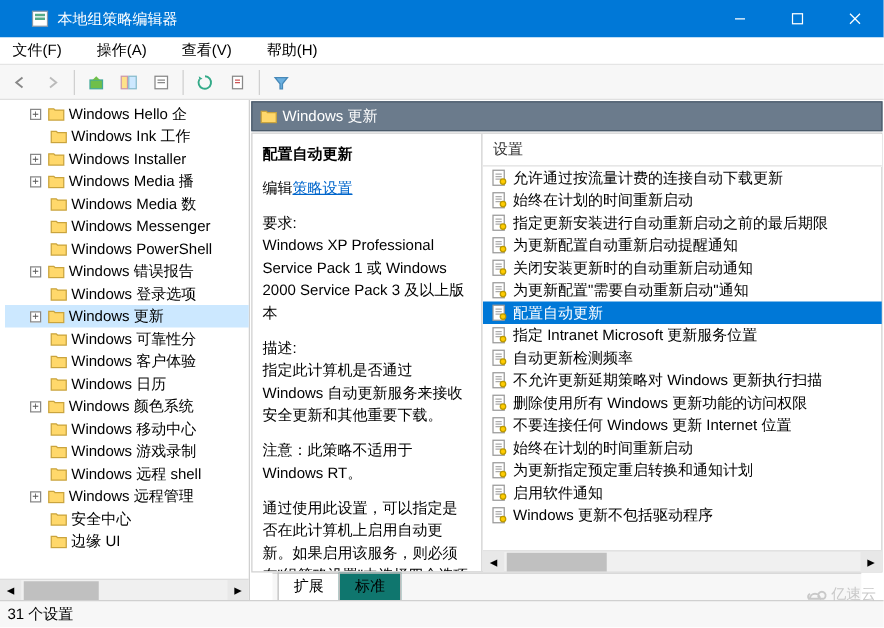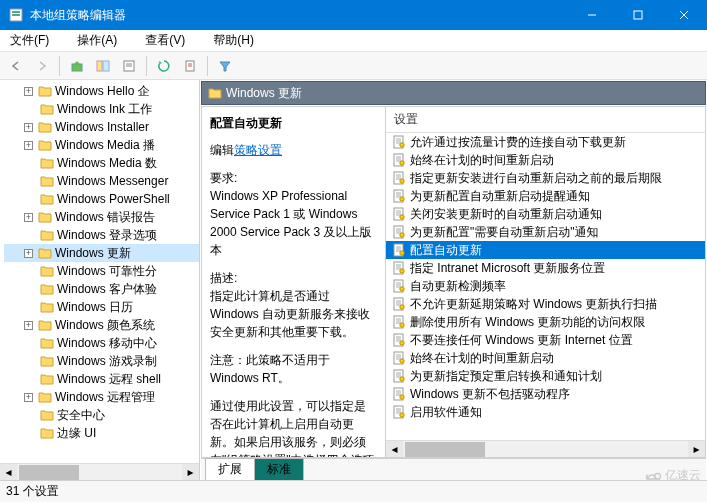--- a/index.html
+++ b/index.html
@@ -1,17 +1,17 @@
 <!DOCTYPE html>
 <html><head>
 <meta charset="utf-8">
 <style>
 * { margin: 0; padding: 0; box-sizing: border-box; font-family: "Microsoft YaHei", "Segoe UI", sans-serif; font-size: 12px; }
 body { width: 707px; height: 502px; background: #fff; overflow: hidden; position: relative; }
-.titlebar { height: 30px; background: #0078d7; color: #fff; display: flex; align-items: center; padding-left: 8px; }
+.titlebar { height: 30px; background: #0078d7; color: #fff; display: flex; align-items: center; padding-left: 24px; }
 .titlebar .icon { width: 16px; height: 16px; margin-right: 6px; display:inline-flex; align-items:center; justify-content:center;}
 .titlebar .title { flex: 1; font-size: 12px; }
 .titlebar .winbtns { display: flex; }
 .titlebar .winbtn { width: 46px; height: 30px; display:flex; align-items:center; justify-content:center; }
 .menubar { height: 22px; background: #fff; border-bottom: 1px solid #e5e5e5; display:flex; align-items:center; padding-left:4px; gap:16px;}
 .menubar .item { padding: 2px 6px; }
 .toolbar { height: 28px; background: #f7f7f7; border-bottom: 1px solid #e0e0e0; display:flex; align-items:center; padding:0 4px; gap:2px;}
 .tbtn { width:24px; height:24px; display:flex; align-items:center; justify-content:center; border:1px solid transparent; }
 .sep { width:1px; height:20px; background:#d0d0d0; margin:0 3px; }
 .workspace { display:flex; height: calc(100% - 30px - 22px - 28px - 22px); }
@@ -25,21 +25,21 @@
 .right-head { height:24px; background:#6b7b8c; color:#fff; display:flex; align-items:center; padding-left:6px; gap:4px; border: 1px solid #4a5a6a; margin:1px;}
 .right-body { flex:1; display:flex; border:1px solid #d0d0d0; margin:0 1px; overflow:hidden;}
 .desc { width: 184px; border-right:1px solid #d0d0d0; padding:8px 8px; overflow:hidden; }
 .desc .h { font-weight:bold; margin-bottom:10px;}
 .desc a { color:#0066cc; text-decoration:underline;}
 .desc p { margin-top:10px; line-height:1.5; }
 .list { flex:1; overflow:auto; position:relative; }
 .list-head { position:sticky; top:0; background:#fff; border-bottom:1px solid #e0e0e0; padding:4px 8px; color:#333;}
 .lrow { display:flex; align-items:center; height:18px; padding:0 6px; gap:4px; white-space:nowrap;}
 .lrow.selected { background:#0078d7; color:#fff; }
-.tabs { height:22px; display:flex; align-items:flex-end; padding-left:4px; border-top:1px solid #d0d0d0; background:#f7f7f7; margin:0 1px;}
+.tabs { height:22px; display:flex; align-items:flex-end; padding-left:4px; border-top:1px solid #d0d0d0; background:#f7f7f7; margin:0 18px;}
 .tab { padding:2px 12px; border:1px solid #bbb; border-bottom:none; background:#fff; margin-right:-1px; font-size:12px;}
 .tab.inactive { background:#0f766e; }
 .status { height:22px; border-top:1px solid #d0d0d0; background:#f7f7f7; display:flex; align-items:center; padding-left:6px; font-size:12px;}
 .hscroll { position:absolute; bottom:0; left:0; right:0; height:17px; background:#f0f0f0; border-top:1px solid #ddd; display:flex; align-items:center;}
 .hscroll .btn { width:17px; height:17px; display:flex; align-items:center; justify-content:center; background:#e8e8e8;}
 .hscroll .thumb { width:60px; height:15px; background:#c0c0c0; margin-left:2px;}
 .watermark{position:absolute;right:6px;bottom:18px;color:#c9c9c9;font-size:14px;display:flex;align-items:center;gap:2px;pointer-events:none;}
 svg{display:block;}
 </style>
 </head>
@@ -521,33 +521,33 @@
             <div class="lrow">
               <span>
                 <svg width="14" height="14">
                   <rect x="2" y="1" width="9" height="12" fill="#fff" stroke="#999"></rect>
                   <line x1="4" y1="4" x2="9" y2="4" stroke="#aaa"></line>
                   <line x1="4" y1="6" x2="9" y2="6" stroke="#aaa"></line>
                   <line x1="4" y1="8" x2="9" y2="8" stroke="#aaa"></line>
                   <circle cx="10" cy="10" r="2.2" fill="#fc0" stroke="#b90"></circle>
                 </svg>
               </span>
+              <span>启用软件通知</span>
+            </div>
+            <div class="lrow">
+              <span>
+                <svg width="14" height="14">
+                  <rect x="2" y="1" width="9" height="12" fill="#fff" stroke="#999"></rect>
+                  <line x1="4" y1="4" x2="9" y2="4" stroke="#aaa"></line>
+                  <line x1="4" y1="6" x2="9" y2="6" stroke="#aaa"></line>
+                  <line x1="4" y1="8" x2="9" y2="8" stroke="#aaa"></line>
+                  <circle cx="10" cy="10" r="2.2" fill="#fc0" stroke="#b90"></circle>
+                </svg>
+              </span>
               <span>Windows 更新不包括驱动程序</span>
-            </div>
-            <div class="lrow">
-              <span>
-                <svg width="14" height="14">
-                  <rect x="2" y="1" width="9" height="12" fill="#fff" stroke="#999"></rect>
-                  <line x1="4" y1="4" x2="9" y2="4" stroke="#aaa"></line>
-                  <line x1="4" y1="6" x2="9" y2="6" stroke="#aaa"></line>
-                  <line x1="4" y1="8" x2="9" y2="8" stroke="#aaa"></line>
-                  <circle cx="10" cy="10" r="2.2" fill="#fc0" stroke="#b90"></circle>
-                </svg>
-              </span>
-              <span>启用软件通知</span>
             </div>
           </div>
         <div class="hscroll">
           <div class="btn">◂</div>
             <div class="thumb" style="width:80px"></div>
             <div style="flex:1"></div>
             <div class="btn">▸</div>
         </div>
       </div>
     </div>

